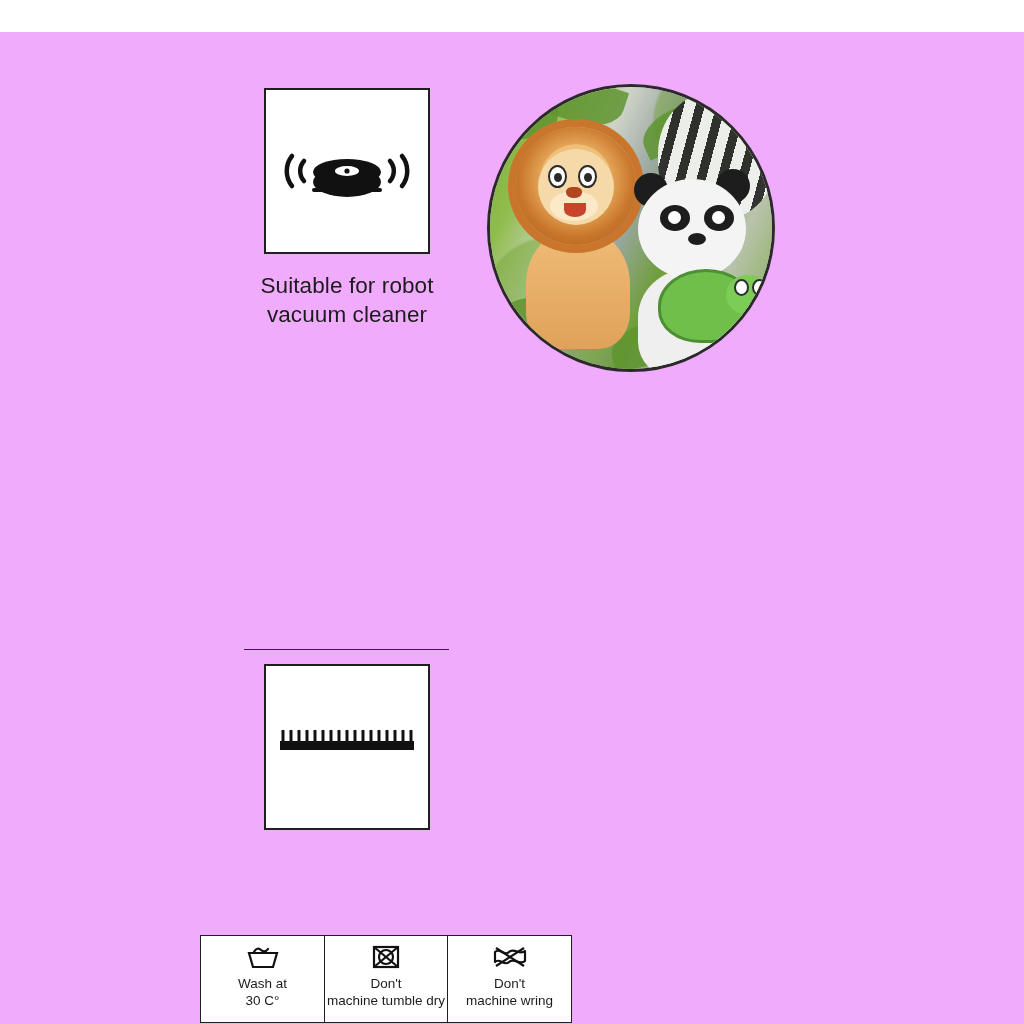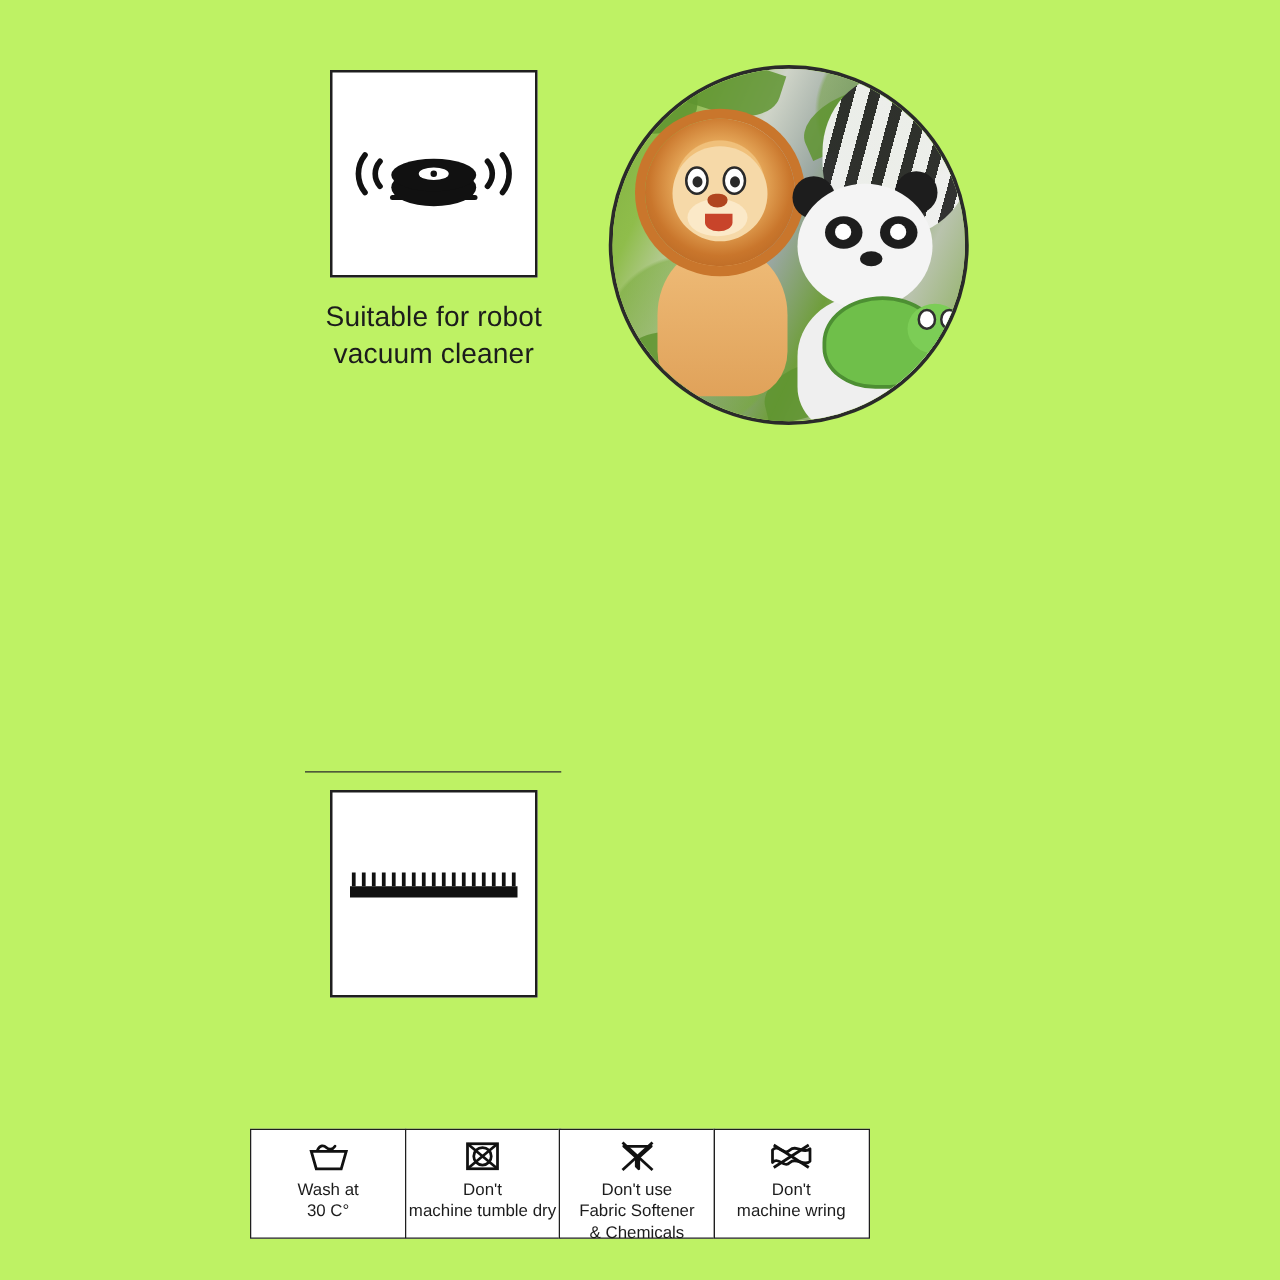--- a/index.html
+++ b/index.html
@@ -12,21 +12,22 @@
     height: 1024px;
     font-family: "Liberation Sans", sans-serif;
     color: #1a1a1a;
     position: relative;
     overflow: hidden;
   }
 
   .sheet {
     position: absolute;
     inset: 0;
-    background: #bef264;
+    background: #f0abfc;
+    margin-top: 32px;
   }
 
   
   .feature-row {
     position: absolute;
     left: 0;
     width: 1024px;
     display: block;
   }
   #row-0 { top: 30px; height: 300px; }
@@ -367,32 +368,20 @@
           <rect x="3" y="4" width="24" height="20" fill="none" stroke="#111" stroke-width="2.2"></rect>
           <circle cx="15" cy="14" r="7" fill="none" stroke="#111" stroke-width="2.2"></circle>
           <line x1="3" y1="4" x2="27" y2="24" stroke="#111" stroke-width="2.2"></line>
           <line x1="27" y1="4" x2="3" y2="24" stroke="#111" stroke-width="2.2"></line>
         </svg>
       </div>
       <div class="care-label">Don't
 machine tumble dry</div>
     </div>
 
-    <div class="care-cell">
-      <div class="care-symbol">
-        <svg width="30" height="28" viewBox="0 0 30 28">
-          <path d="M4 6 h22 l-10 9 v9 l-2 -2 v-7 z" fill="none" stroke="#111" stroke-width="2.2" stroke-linejoin="round"></path>
-          <line x1="3" y1="3" x2="27" y2="25" stroke="#111" stroke-width="2.2"></line>
-          <line x1="27" y1="3" x2="3" y2="25" stroke="#111" stroke-width="2.2"></line>
-        </svg>
-      </div>
-      <div class="care-label">Don't use
-Fabric Softener
-&amp; Chemicals</div>
-    </div>
 
 
     <div class="care-cell">
       <div class="care-symbol">
         <svg width="40" height="24" viewBox="0 0 40 24">
           <path d="M5 7 c5 -5 9 5 14 0 c5 -5 11 4 16 -1 l0 10 c-5 5 -11 -4 -16 1 c-5 5 -9 -5 -14 0 z" fill="none" stroke="#111" stroke-width="2.2" stroke-linejoin="round"></path>
           <line x1="6" y1="3" x2="34" y2="21" stroke="#111" stroke-width="2.2"></line>
           <line x1="34" y1="3" x2="6" y2="21" stroke="#111" stroke-width="2.2"></line>
         </svg>
       </div>

